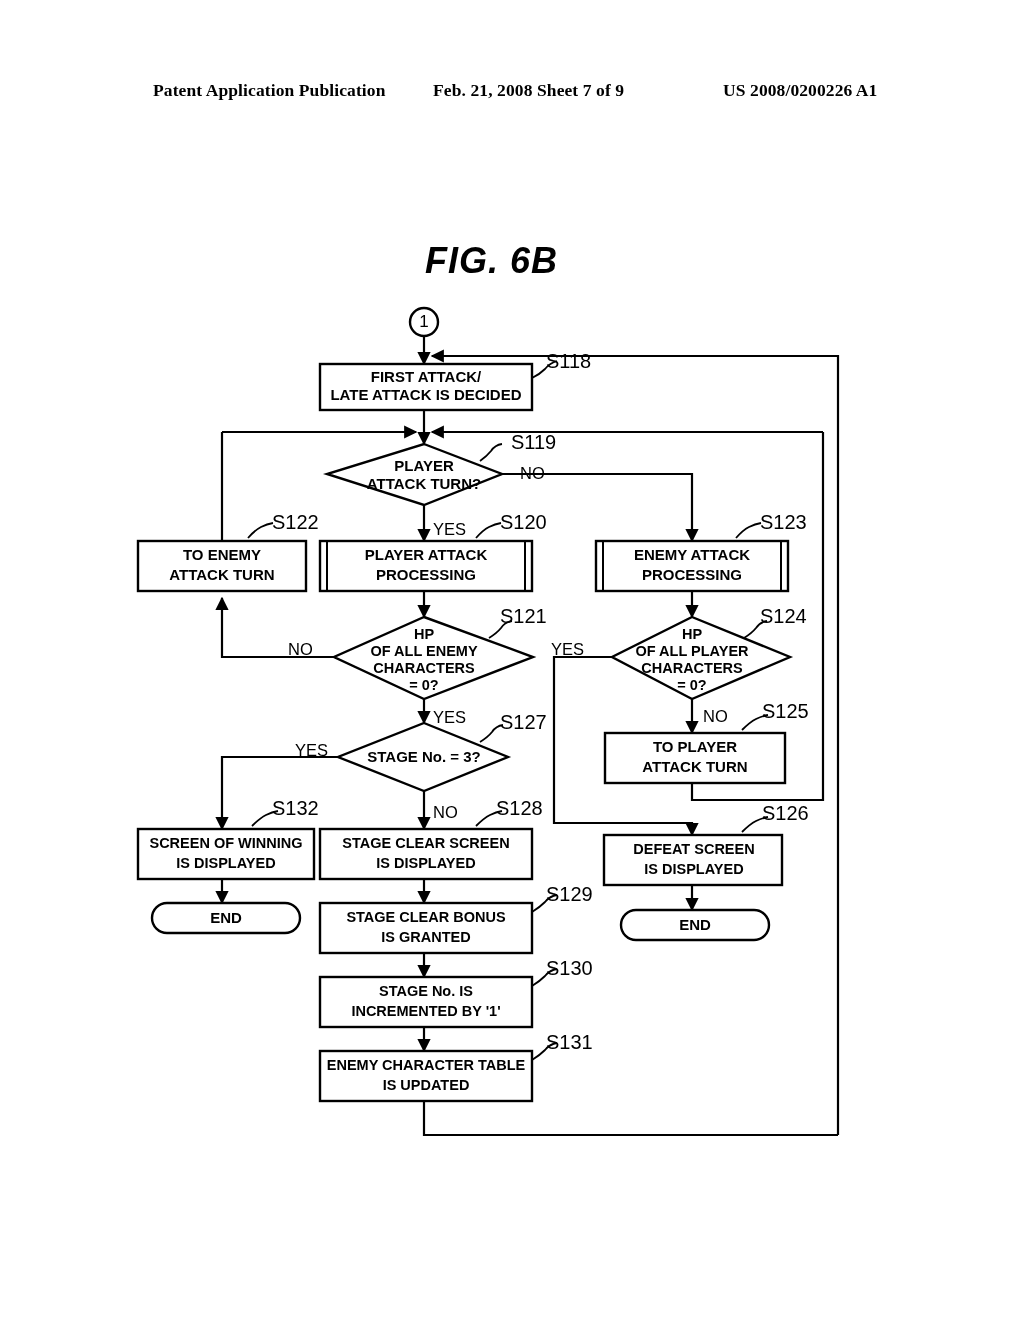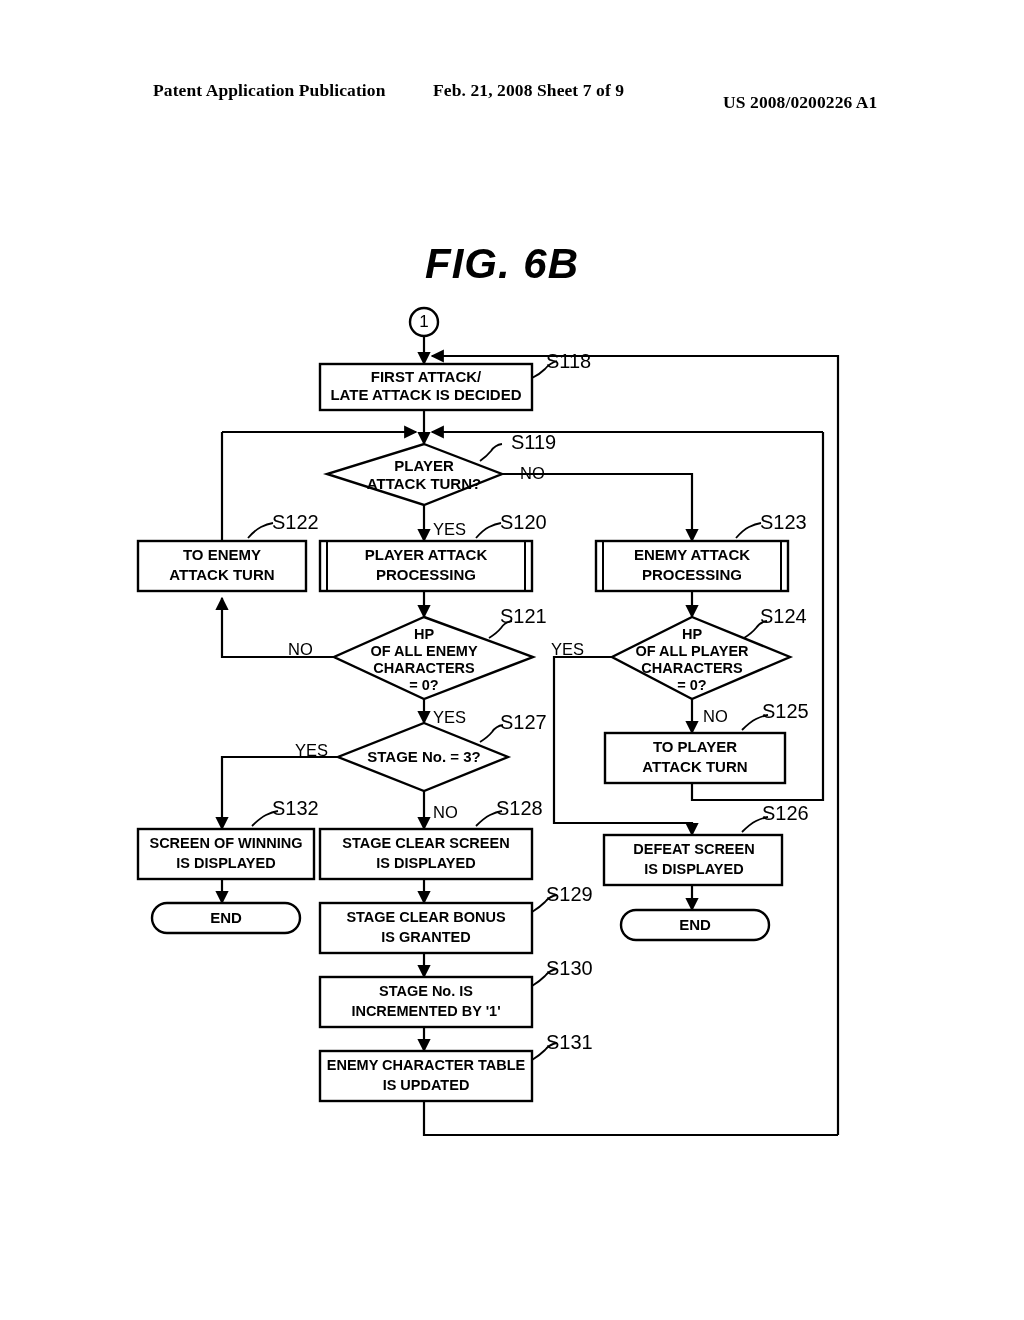--- a/index.html
+++ b/index.html
@@ -37,33 +37,33 @@
   }
   .page-header .hdr-mid {
     position: absolute;
     left: 413px;
     top: 0;
     white-space: nowrap;
   }
   .page-header .hdr-right {
     position: absolute;
     left: 703px;
-    top: 12px;
+    top: 0;
     white-space: nowrap;
   }
 
   
   .fig-title {
     position: absolute;
     left: 425px;
     top: 240px;
     font-family: "Liberation Sans", sans-serif;
     font-style: italic;
     font-weight: bold;
-    font-size: 42px;
+    font-size: 36px;
     letter-spacing: 1px;
     white-space: nowrap;
   }
 
   
   #flow-canvas {
     position: absolute;
     left: 0;
     top: 0;
     width: 1024px;

